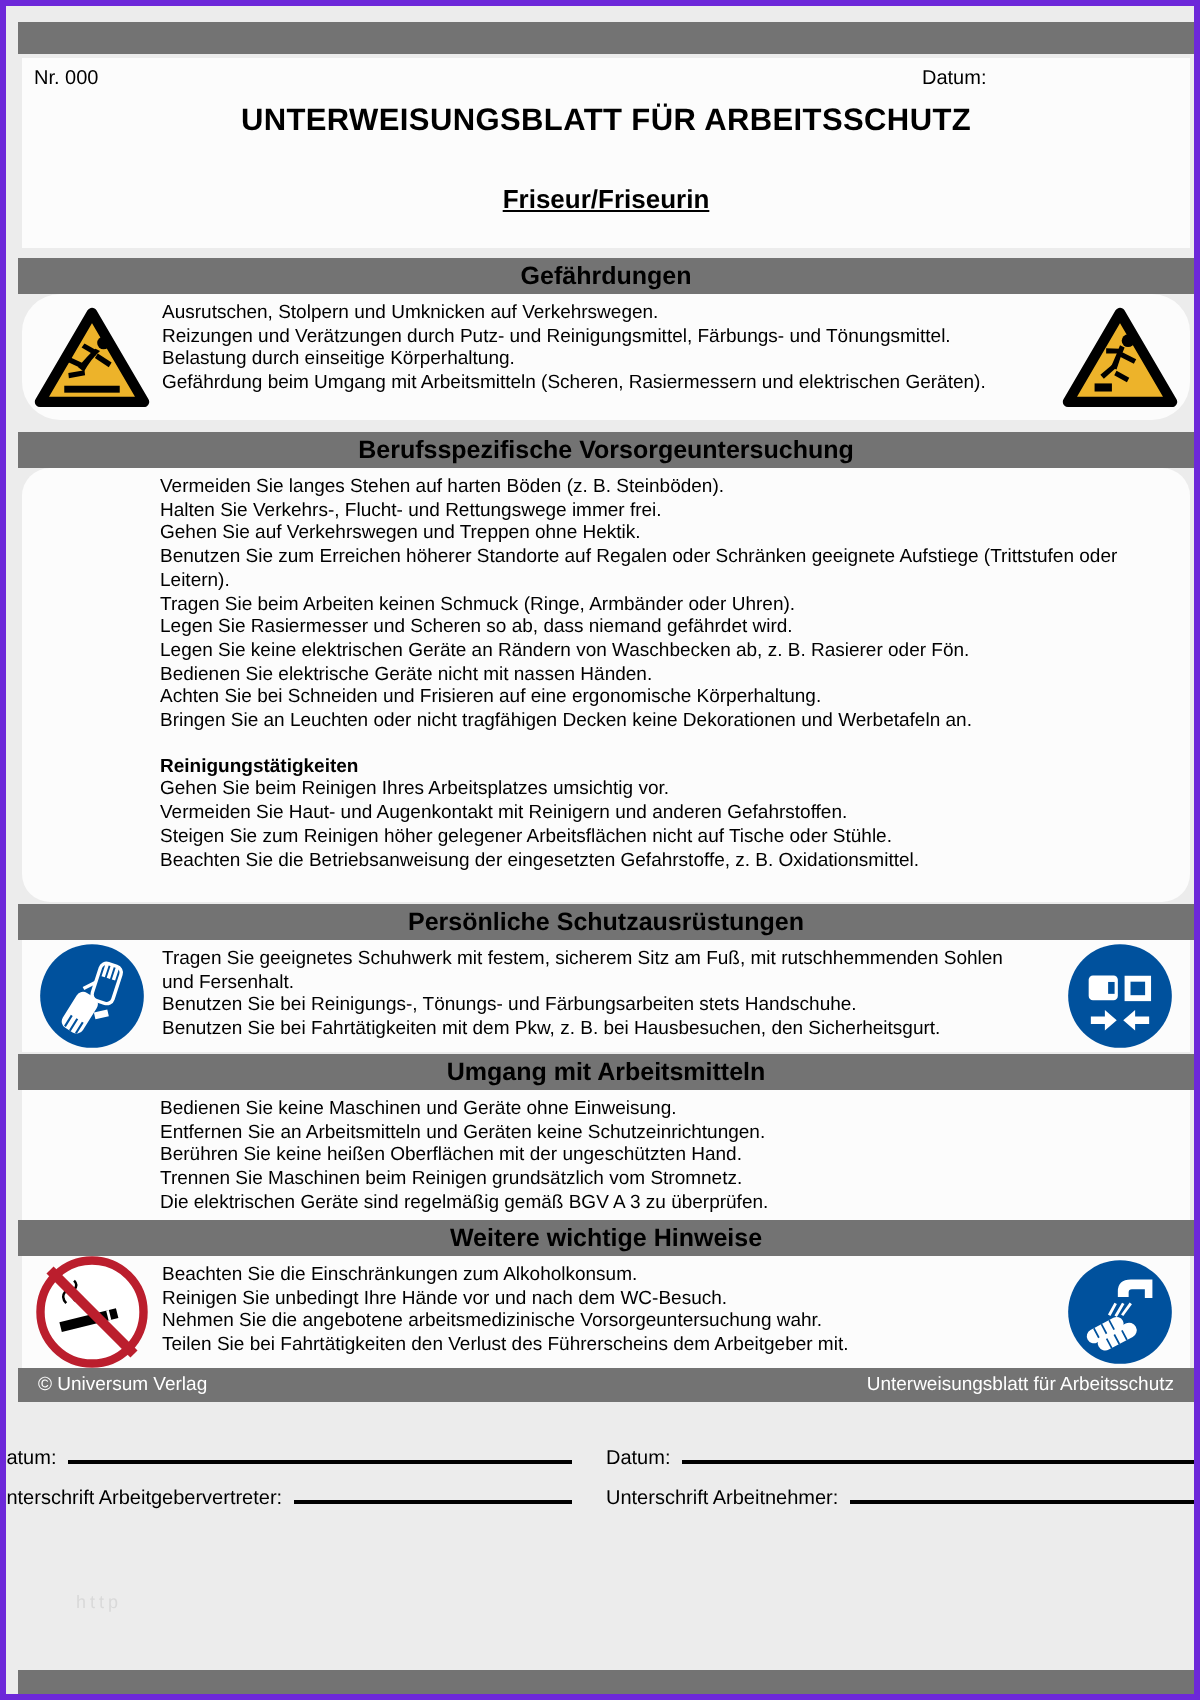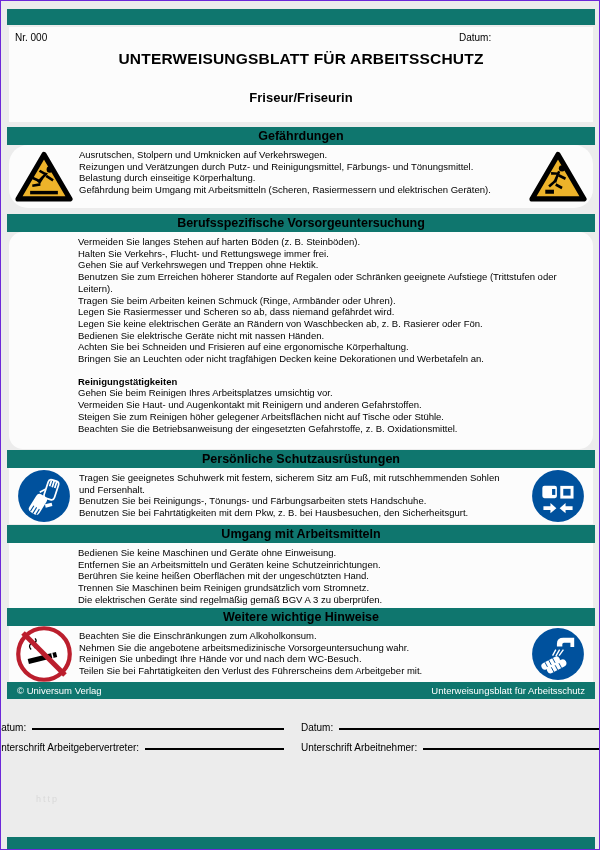--- a/index.html
+++ b/index.html
@@ -4,31 +4,31 @@
 <title>Unterweisungsblatt</title>
 <style>
   html,body{margin:0;padding:0;}
   body{
     width:600px;height:850px;overflow:hidden;
     font-family:"Liberation Sans","DejaVu Sans",sans-serif;
     background:#ececec;color:#000;
   }
   .page{
     position:relative;width:600px;height:850px;box-sizing:border-box;
-    background:#ececec;border:1px solid #6d28d9;overflow:hidden;
+    background:#ececec;border:3px solid #6d28d9;overflow:hidden;
   }
-  .graybar{position:absolute;left:6px;width:588px;background:#0f766e;}
+  .graybar{position:absolute;left:6px;width:588px;background:#737373;}
   .top-bar{top:8px;height:16px;}
   .whitebox{position:absolute;left:8px;width:584px;background:#fcfcfc;box-sizing:border-box;}
   
   .header-box{top:26px;height:95px;}
   .nr{position:absolute;left:6px;top:5px;font-size:10px;}
   .datum{position:absolute;left:450px;top:5px;font-size:10px;}
   .doc-title{margin-top:23px;text-align:center;font-size:15.5px;font-weight:bold;letter-spacing:.2px;}
-  .doc-subtitle{margin-top:22px;text-align:center;font-size:13px;font-weight:bold;}
+  .doc-subtitle{margin-top:22px;text-align:center;font-size:13px;font-weight:bold;text-decoration:underline;}
   
   .sec-bar{font-size:12.5px;font-weight:bold;text-align:center;line-height:18px;height:18px;color:#000;}
   .bar1{top:126px;} .bar2{top:213px;} .bar3{top:449px;} .bar4{top:524px;} .bar5{top:607px;}
   
   .box1{top:144px;height:63px;border-radius:19px;} .box2{top:231px;height:217px;border-radius:14px;}
   .box3{top:467px;height:56px;} .box4{top:542px;height:74px;} .box5{top:625px;height:56px;}
   .cbox{display:flex;align-items:stretch;}
   .icon-col{width:70px;flex:0 0 70px;display:flex;align-items:center;justify-content:center;}
   .txt-col{flex:1;padding:4px 12px 0 0;font-size:9.5px;line-height:11.7px;}
   .txt-only{padding-left:69px;padding-right:16px;}
@@ -176,22 +176,22 @@
           <rect x="21" y="52" width="52" height="9" fill="#000"></rect>
           <rect x="64" y="52" width="2.5" height="9" fill="#fff"></rect>
         </g>
         <path d="M27 42 q-5 -5 -1 -10 q4 -4 0 -8" stroke="#000" stroke-width="2.2" fill="none"></path>
         <path d="M35 40 q-5 -5 -1 -10 q4 -4 0 -8" stroke="#000" stroke-width="2.2" fill="none"></path>
         <rect x="-3" y="45.5" width="106" height="9" fill="#bb1e2d" transform="rotate(45 50 50)"></rect>
       </svg>
     </div>
     <div class="txt-col">
         <div class="tline">Beachten Sie die Einschränkungen zum Alkoholkonsum.</div>
+        <div class="tline">Reinigen Sie unbedingt Ihre Hände vor und nach dem WC-Besuch.</div>
         <div class="tline">Nehmen Sie die angebotene arbeitsmedizinische Vorsorgeuntersuchung wahr.</div>
-        <div class="tline">Reinigen Sie unbedingt Ihre Hände vor und nach dem WC-Besuch.</div>
         <div class="tline">Teilen Sie bei Fahrtätigkeiten den Verlust des Führerscheins dem Arbeitgeber mit.</div>
       </div>
     <div class="icon-col">
       <svg width="54" height="54" viewBox="0 0 100 100">
         <circle cx="50" cy="50" r="48" fill="#00519d"></circle>
         <path d="M80 20 h-20 q-12 0 -12 11 v5 h10 v-4 q0 -3 3 -3 h12 v8 h7 Z" fill="#fff"></path>
         <path d="M46 42 l-6 11 M53 42 l-7 12 M60 42 l-8 11" stroke="#fff" stroke-width="2.6" fill="none"></path>
         <g transform="rotate(-28 42 70)">
           <rect x="20" y="58" width="37" height="13" rx="6.5" fill="#fff"></rect>
           <rect x="26" y="68" width="39" height="14" rx="7" fill="#fff"></rect>

